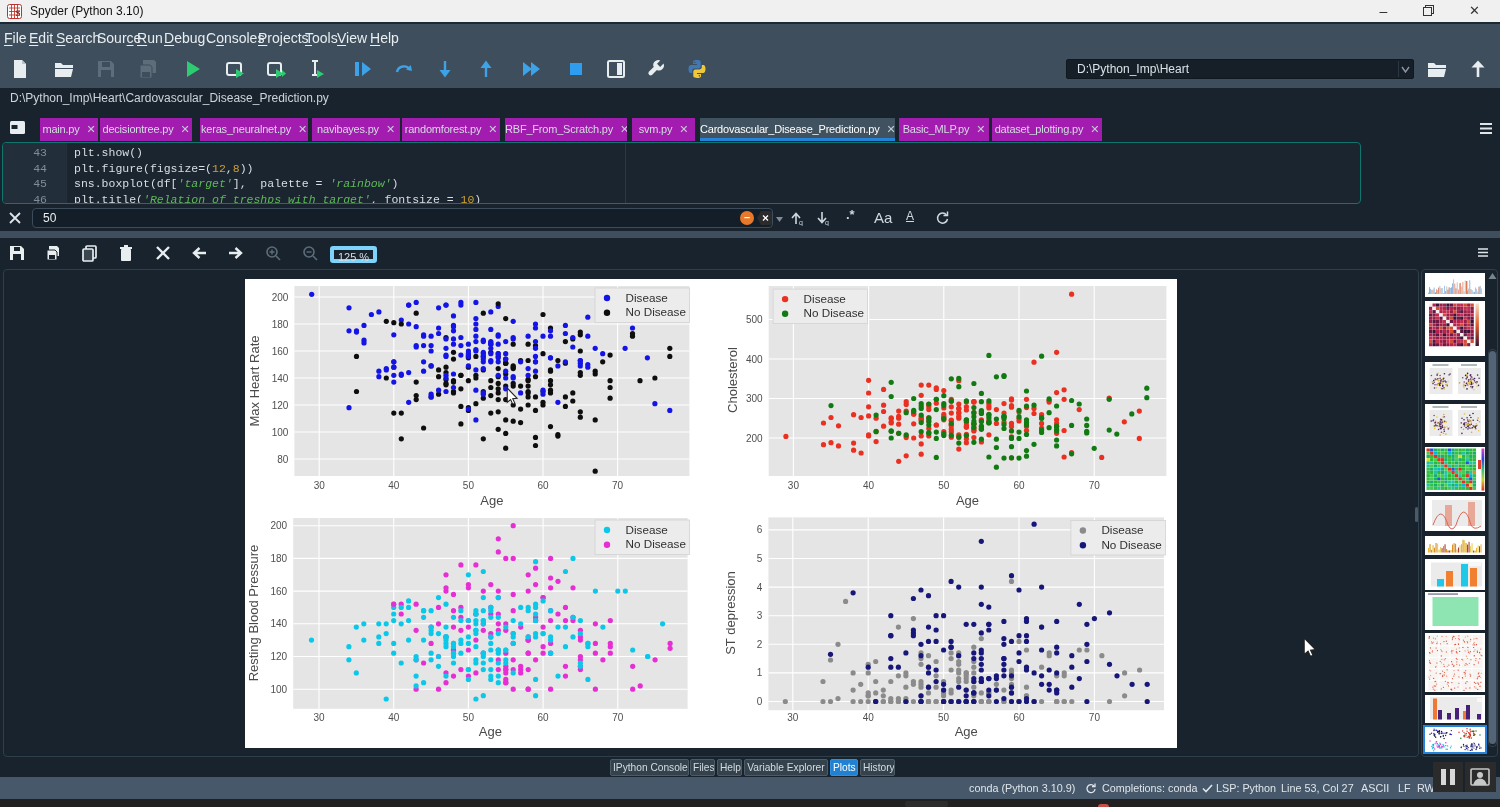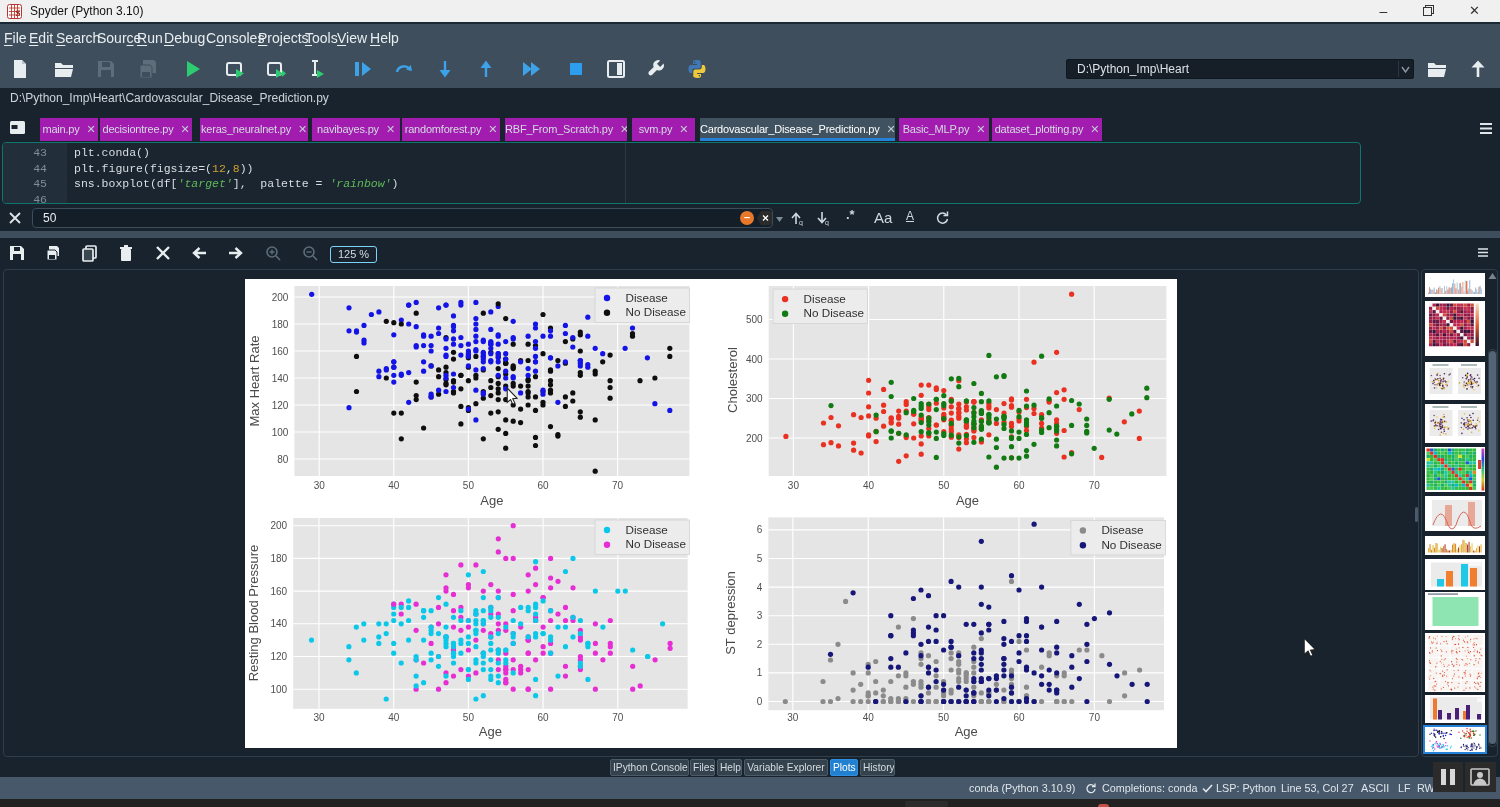--- a/index.html
+++ b/index.html
@@ -31,21 +31,21 @@
 .num { color:#cfa030; } .str { color:#5fb959; font-style:italic; }
 #ruler { position:absolute; left:622px; top:0; width:1px; height:62px; background:#2c3945; }
 
 #findbar { position:absolute; left:0; top:204px; width:1500px; height:27px; }
 #findinput { position:absolute; left:32px; top:4px; width:741px; height:20px; background:#141e28; border:1px solid #3c4c5a; border-radius:4px; color:#e8edf0; font-size:12px; line-height:18px; padding-left:10px; }
 .fico { position:absolute; top:3px; color:#cfd8de; }
 
 #split1 { position:absolute; left:0; top:231px; width:1500px; height:7px; background:#3e4e5c; }
 
 #plotbar { position:absolute; left:0; top:238px; width:1500px; height:30px; background:#19232d; }
-#zoombox { position:absolute; left:330px; top:8px; width:47px; height:17px; border:1px solid #7dd3fc; border-radius:3px; color:#d5dde2; font-size:11px; text-align:center; line-height:15px; }
+#zoombox { position:absolute; left:330px; top:8px; width:47px; height:17px; border:4px solid #7dd3fc; border-radius:3px; color:#d5dde2; font-size:11px; text-align:center; line-height:15px; }
 
 #plotcontent { position:absolute; left:3px; top:269px; width:1416px; height:488px; border:1px solid #2e3e4b; border-radius:4px; background:#19232d; }
 #canvas { position:absolute; left:240.5px; top:9px; width:932.5px; height:469.2px; background:#fff; }
 #thumbpane { position:absolute; left:1421px; top:269px; width:77px; height:488px; border:1px solid #2e3e4b; border-radius:4px; background:#19232d; }
 .thumb { position:absolute; left:3px; width:60px; background:#fff; overflow:hidden; }
 
 #panebtns { position:absolute; left:0; top:758px; width:1500px; height:20px; background:#19232d; }
 .pbtn { position:absolute; top:1px; height:17px; background:#34424e; border:1px solid #4c5b66; color:#d5dce1; font-size:10.2px; line-height:15px; text-align:center; border-radius:2px; padding:0 2px; white-space:nowrap; overflow:hidden; }
 .pbtn.sel { background:#2180d0; border-color:#2e8fe0; color:#fff; }
 
@@ -179,26 +179,27 @@
     <div class="tab active" style="left:700px;width:195px">Cardovascular_Disease_Prediction.py<span class="x">✕</span></div>
     <div class="tab" style="left:899px;width:90px">Basic_MLP.py<span class="x">✕</span></div>
     <div class="tab" style="left:992px;width:110px">dataset_plotting.py<span class="x">✕</span></div>
     <svg class="abs" style="left:1480px;top:7px" width="12" height="14" viewBox="0 0 12 14">
       <path d="M0 2 h12 M0 6.5 h12 M0 11 h12" stroke="#dfe5e9" stroke-width="2"></path>
     </svg>
   </div>
 <div id="editor">
     <div id="gutter"></div>
     <div class="lnum" style="top:3px">43</div>
-    <div class="cline" style="top:3px">plt.conda()</div>
+    <div class="cline" style="top:3px">plt.show()</div>
     <div class="lnum" style="top:18.7px">44</div>
     <div class="cline" style="top:18.7px">plt.figure(figsize=(<span class="num">12</span>,<span class="num">8</span>))</div>
     <div class="lnum" style="top:34.4px">45</div>
     <div class="cline" style="top:34.4px">sns.boxplot(df[<span class="str">'target'</span>],  palette = <span class="str">'rainbow'</span>)</div>
     <div class="lnum" style="top:50.099999999999994px">46</div>
+    <div class="cline" style="top:50.099999999999994px">plt.title(<span class="str">'Relation of treshps with target'</span>, fontsize = <span class="num">10</span>)</div>
     <div id="ruler"></div>
     <div class="abs" style="left:1472px;top:0;width:9px;height:62px;background:#232e39"></div>
     <div class="abs" style="left:1473px;top:17px;width:7px;height:5px;background:#e98c14"></div>
     <div class="abs" style="left:1473px;top:34px;width:7px;height:5px;background:#e98c14"></div>
     <svg class="abs" style="left:1484px;top:2px" width="12" height="58" viewBox="0 0 12 58">
       <path d="M2 8 L6 3 L10 8 z" fill="#76848f"></path>
       <rect x="1.5" y="12" width="9" height="36" rx="4.5" fill="none" stroke="#3e4e5a"></rect>
       <circle cx="6" cy="23" r="4" fill="#76848f"></circle>
       <path d="M2 51 L6 56 L10 51 z" fill="#76848f"></path>
     </svg>

